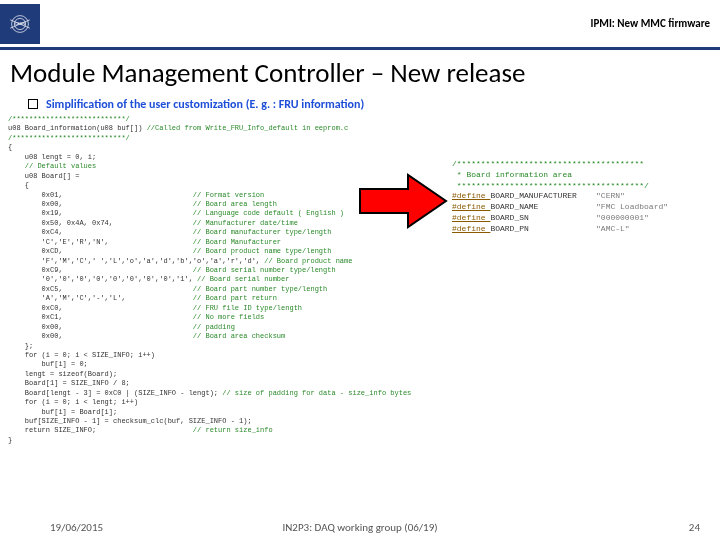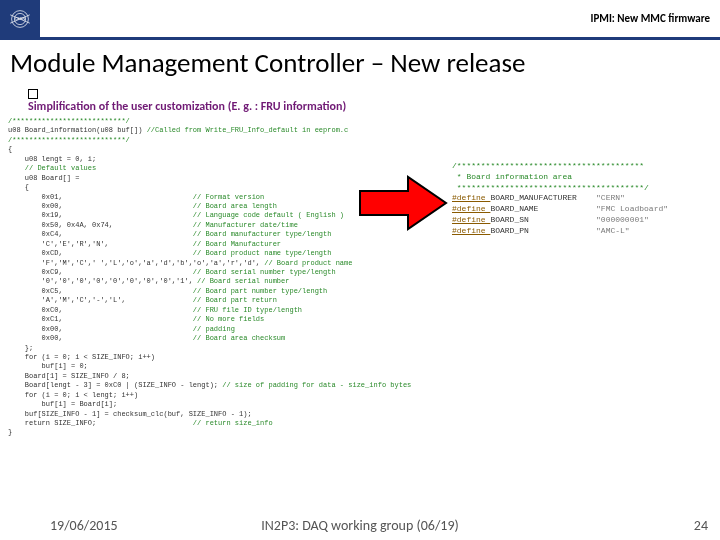--- a/index.html
+++ b/index.html
@@ -8,21 +8,21 @@
     height: 540px;
     background: #fff;
     font-family: "Segoe UI", Calibri, Arial, sans-serif;
     position: relative;
     overflow: hidden;
   }
   .header {
     display: flex;
     align-items: center;
     border-bottom: 3px solid #1f3b7a;
-    height: 40px;
+    height: 50px;
   }
   .logo {
     width: 40px;
     height: 40px;
     background: #1f3b7a;
     display: flex;
     align-items: center;
     justify-content: center;
   }
   .logo svg { width: 28px; height: 28px; }
@@ -39,22 +39,21 @@
     color: #000;
     margin: 6px 10px 4px 10px;
     font-family: "Segoe UI Light", "Segoe UI", Calibri, sans-serif;
   }
   .bullet-row {
     display: flex;
     align-items: flex-start;
     margin: 8px 28px 4px 28px;
     font-size: 12px;
     font-weight: 700;
-    color: #701a75;
-    flex-direction: column;
+    color: #1d4ed8;
   }
   .bullet-box {
     width: 10px; height: 10px;
     border: 1.5px solid #000;
     margin-right: 8px;
     margin-top: 2px;
     flex-shrink: 0;
   }
   .code-area {
     position: relative;
@@ -98,26 +97,26 @@
   .code-right .cm { color: #2a8a2a; }
   .code-right .kw { color: #8a5a00; text-decoration: underline; }
   .code-right .st { color: #7a7a7a; }
   .code-right .line { white-space: pre; }
   .footer {
     position: absolute;
     left: 0; bottom: 6px;
     width: 720px;
     display: flex;
     align-items: center;
-    font-size: 14px;
+    font-size: 11px;
     color: #555;
   }
   .footer .date { margin-left: 50px; }
   .footer .center { position: absolute; left: 50%; transform: translateX(-50%); }
-  .footer .num { margin-left: auto; margin-right: 12px; }
+  .footer .num { margin-left: auto; margin-right: 20px; }
 </style>
 </head>
 <body>
 
 <div class="header">
   <div class="logo">
     <svg viewBox="0 0 40 40">
       <circle cx="20" cy="20" r="12" fill="none" stroke="#fff" stroke-width="1"></circle>
       <circle cx="20" cy="20" r="8" fill="none" stroke="#fff" stroke-width="1"></circle>
       <line x1="6" y1="14" x2="34" y2="26" stroke="#fff" stroke-width="1"></line>
@@ -160,20 +159,21 @@
       <div class="line"><span>        'A','M','C','-','L',</span><span>                </span><span class="c">// Board part return</span></div>
       <div class="line"><span>        0xC0,</span><span>                               </span><span class="c">// FRU file ID type/length</span></div>
       <div class="line"><span>        0xC1,</span><span>                               </span><span class="c">// No more fields</span></div>
       <div class="line"><span>        0x00,</span><span>                               </span><span class="c">// padding</span></div>
       <div class="line"><span>        0x00,</span><span>                               </span><span class="c">// Board area checksum</span></div>
       <div class="line"><span>    };</span></div>
       <div class="line"><span></span></div>
       <div class="line"><span>    for (i = 0; i &lt; SIZE_INFO; i++)</span></div>
       <div class="line"><span>        buf[i] = 0;</span></div>
       <div class="line"><span></span></div>
+      <div class="line"><span>    lengt = sizeof(Board);</span></div>
       <div class="line"><span>    Board[1] = SIZE_INFO / 8;</span></div>
       <div class="line"><span>    Board[lengt - 3] = 0xC0 | (SIZE_INFO - lengt);</span><span> </span><span class="c">// size of padding for data - size_info bytes</span></div>
       <div class="line"><span></span></div>
       <div class="line"><span>    for (i = 0; i &lt; lengt; i++)</span></div>
       <div class="line"><span>        buf[i] = Board[i];</span></div>
       <div class="line"><span></span></div>
       <div class="line"><span>    buf[SIZE_INFO - 1] = checksum_clc(buf, SIZE_INFO - 1);</span></div>
       <div class="line"><span>    return SIZE_INFO; </span><span>                      </span><span class="c">// return size_info</span></div>
       <div class="line"><span>}</span></div>
     </div>

